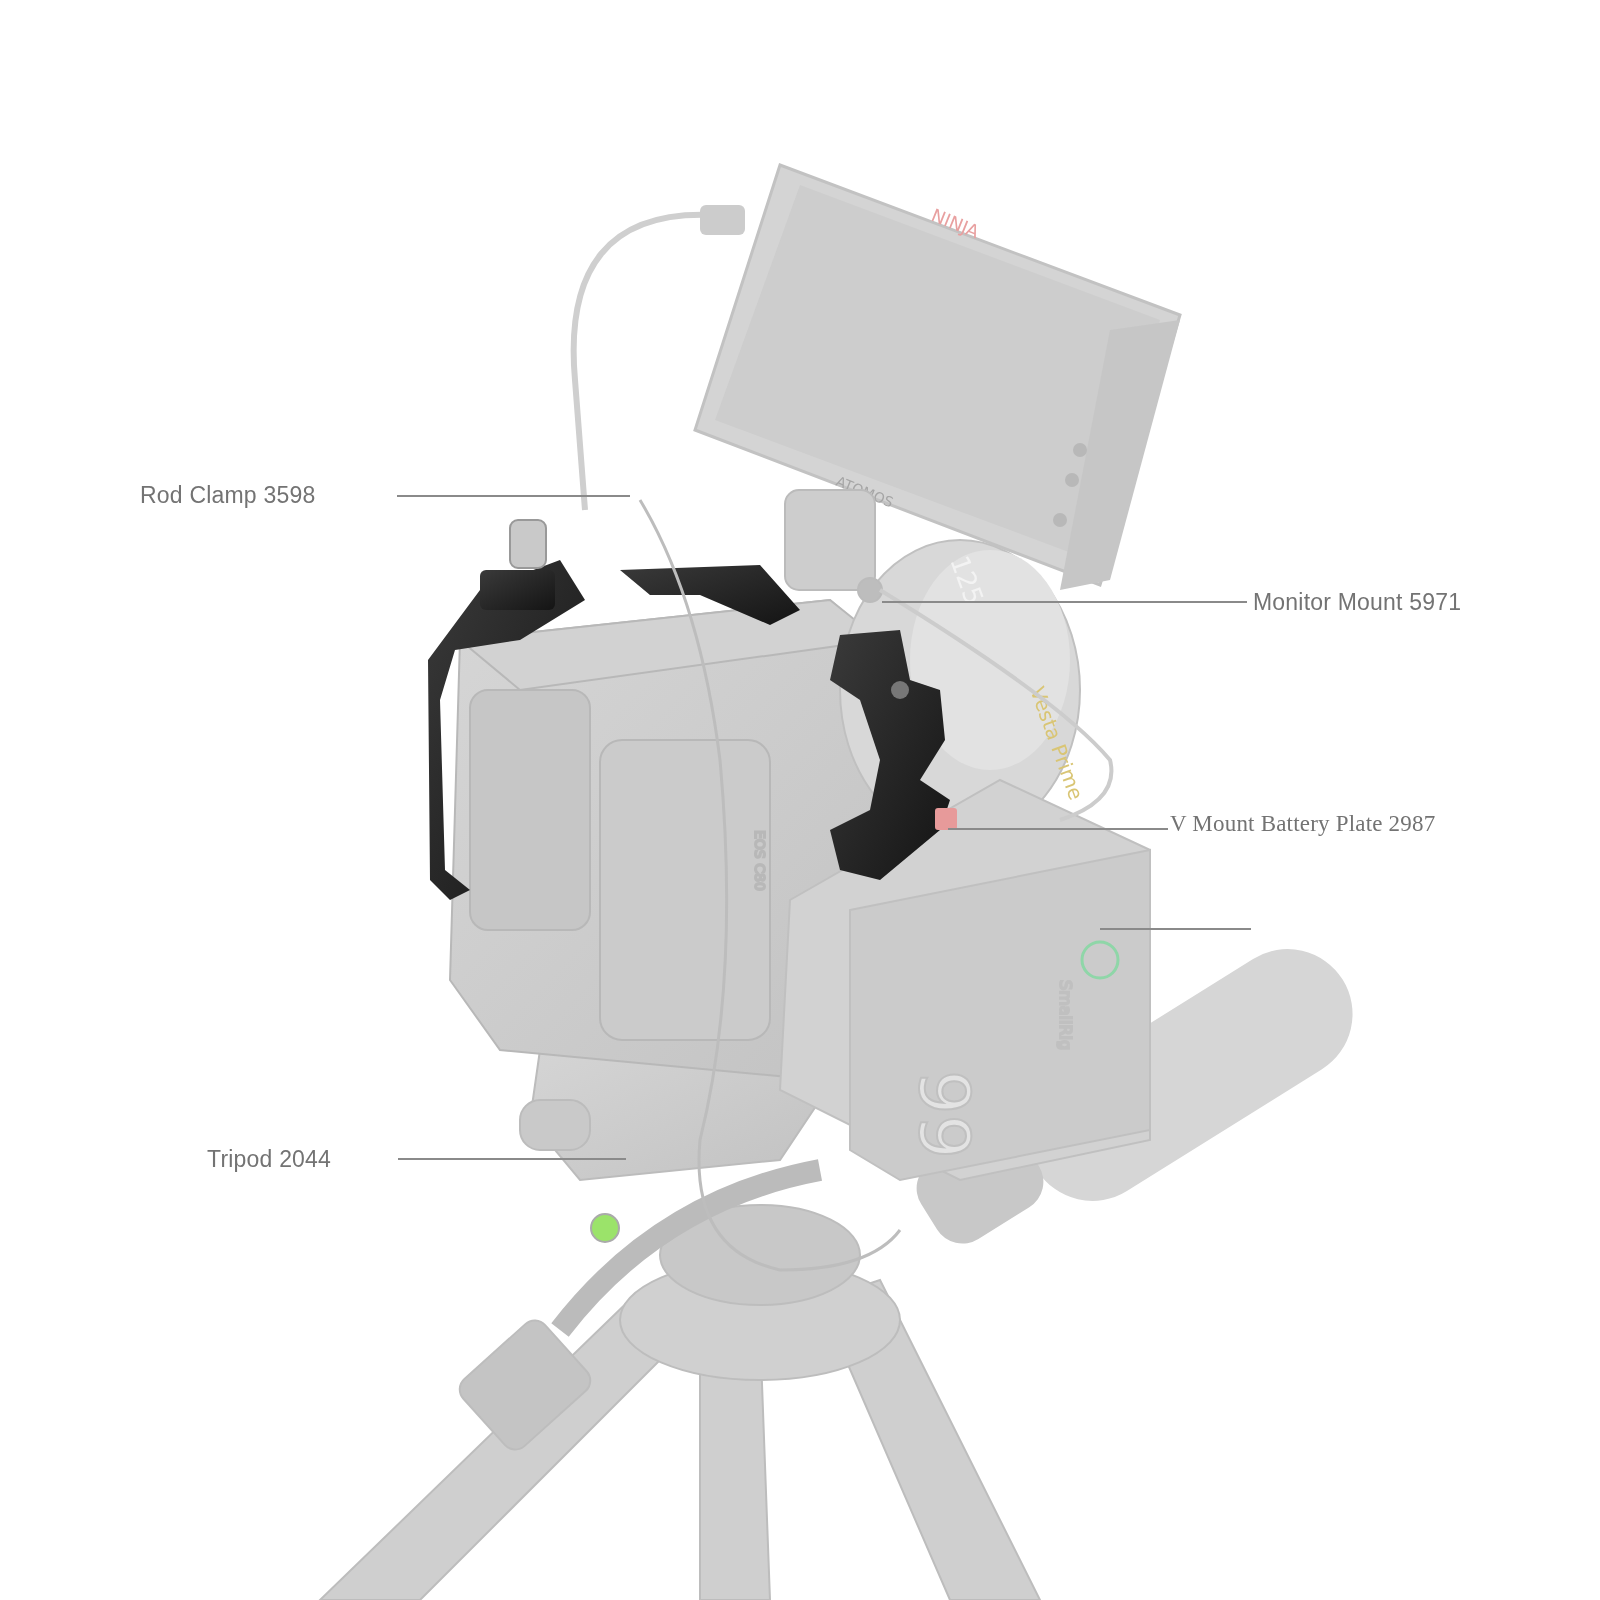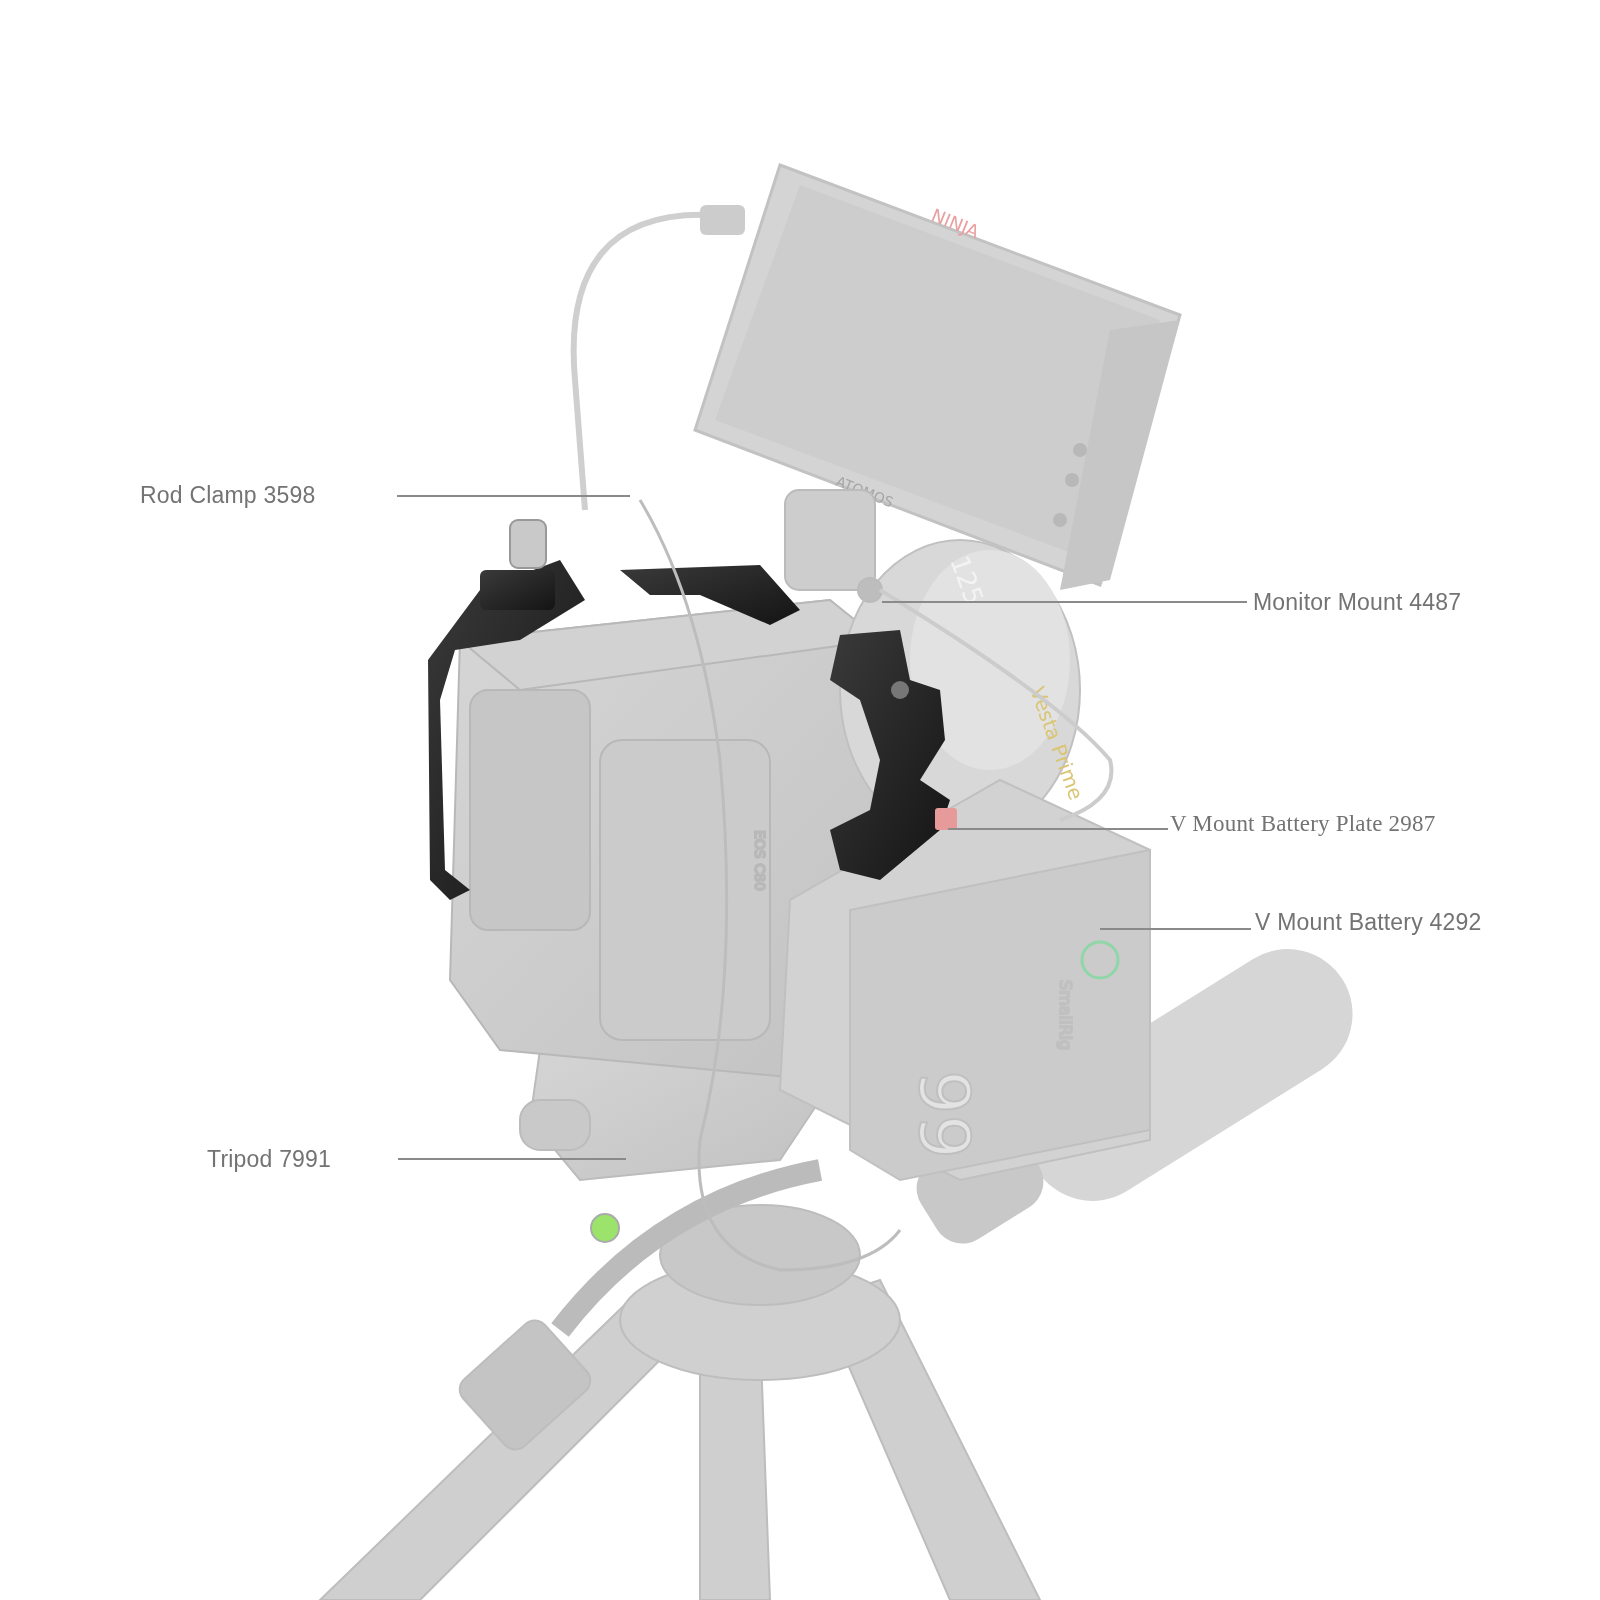--- a/index.html
+++ b/index.html
@@ -103,24 +103,23 @@
       <rect x="935" y="808" width="22" height="22" rx="3" fill="#e79a9a"></rect>
     </g>
 
     <path d="M640 500 Q700 600 720 760 Q740 980 700 1140 Q690 1250 780 1270 Q870 1270 900 1230" fill="none" stroke="#bdbdbd" stroke-width="3"></path>
     <path d="M880 590 Q1060 700 1110 760 Q1120 800 1060 820" fill="none" stroke="#cccccc" stroke-width="4"></path>
   </svg>
 
   <span class="label" style="left:140px; top:477px;">Rod Clamp 3598</span>
   <div class="leader" style="left:397px; top:495px; width:233px;"></div>
 
-  <span class="label" style="left:1253px; top:584px;">Monitor Mount 4487</span>
+  <span class="label" style="left:1253px; top:584px;">Monitor Mount 5971</span>
   <div class="leader" style="left:882px; top:601px; width:365px;"></div>
 
   <span class="label" style="left:1170px; top:806px;font-family:Liberation Serif, serif;">V Mount Battery Plate 2987</span>
   <div class="leader" style="left:948px; top:828px; width:220px;"></div>
 
-  <span class="label" style="left:1255px; top:904px;">V Mount Battery 4292</span>
   <div class="leader" style="left:1100px; top:928px; width:151px;"></div>
 
-  <span class="label" style="left:207px; top:1141px;">Tripod 7991</span>
+  <span class="label" style="left:207px; top:1141px;">Tripod 2044</span>
   <div class="leader" style="left:398px; top:1158px; width:228px;"></div>
 </div>
 
 </body></html>

